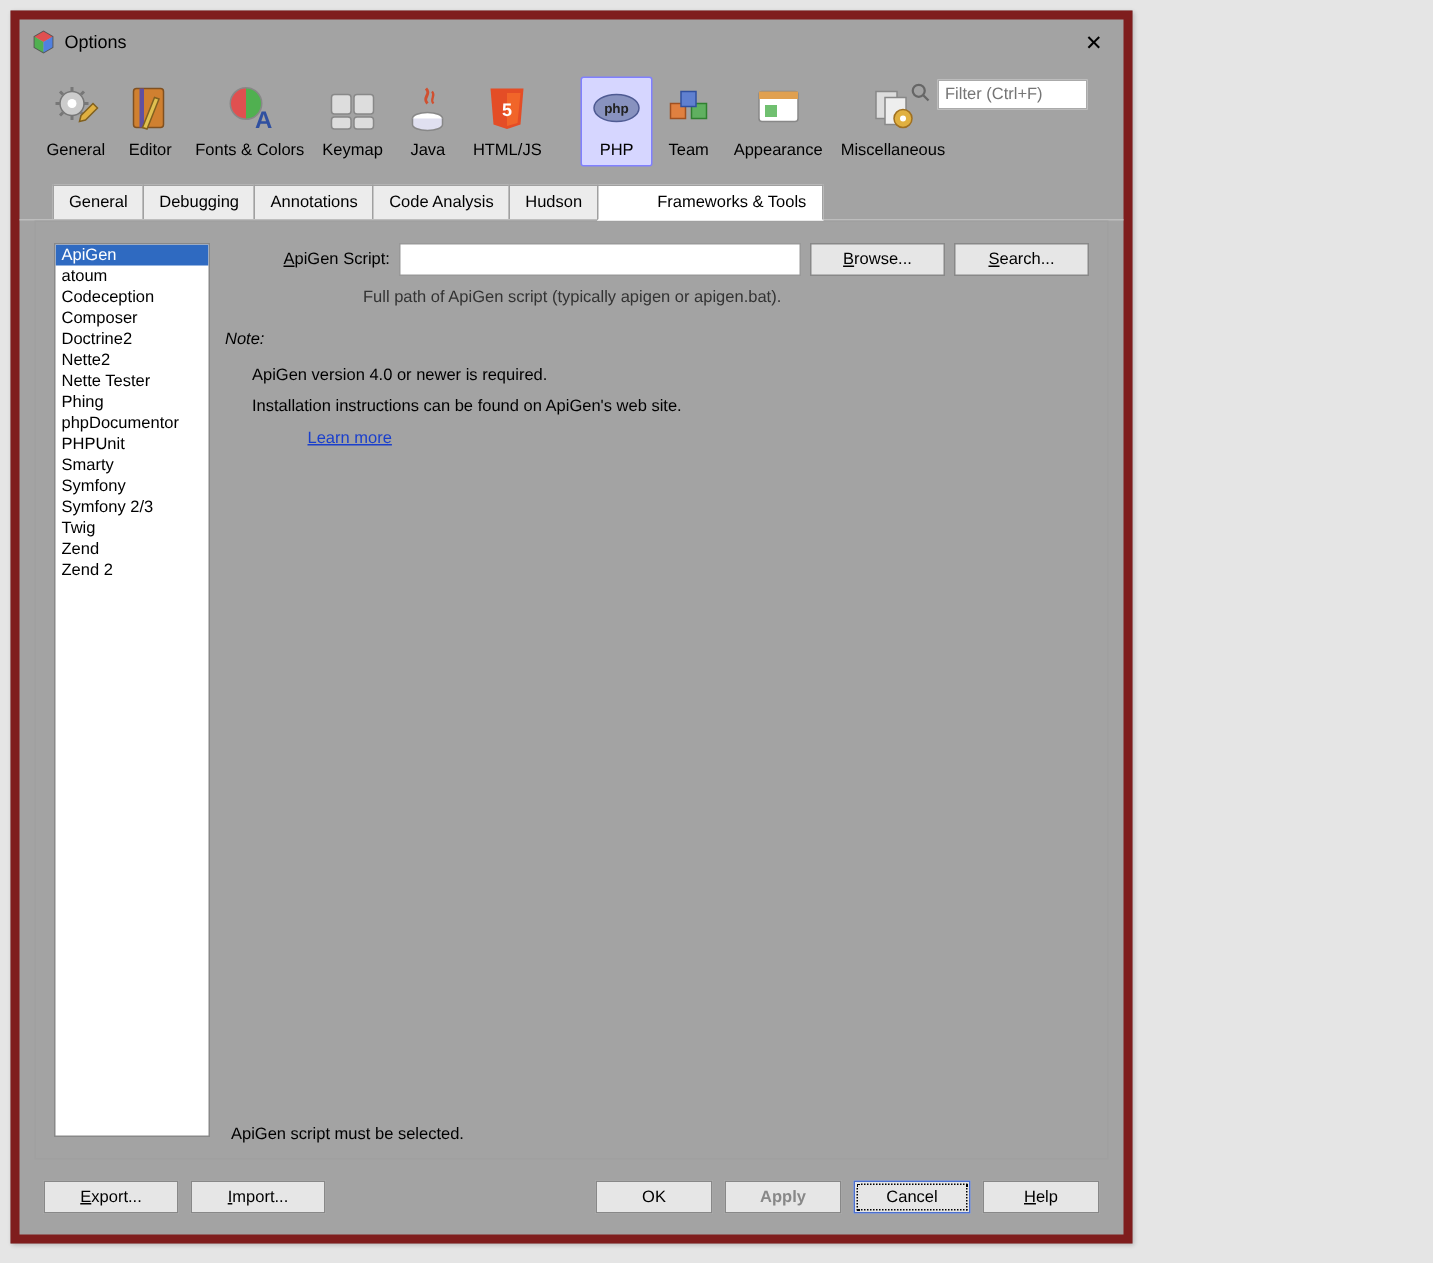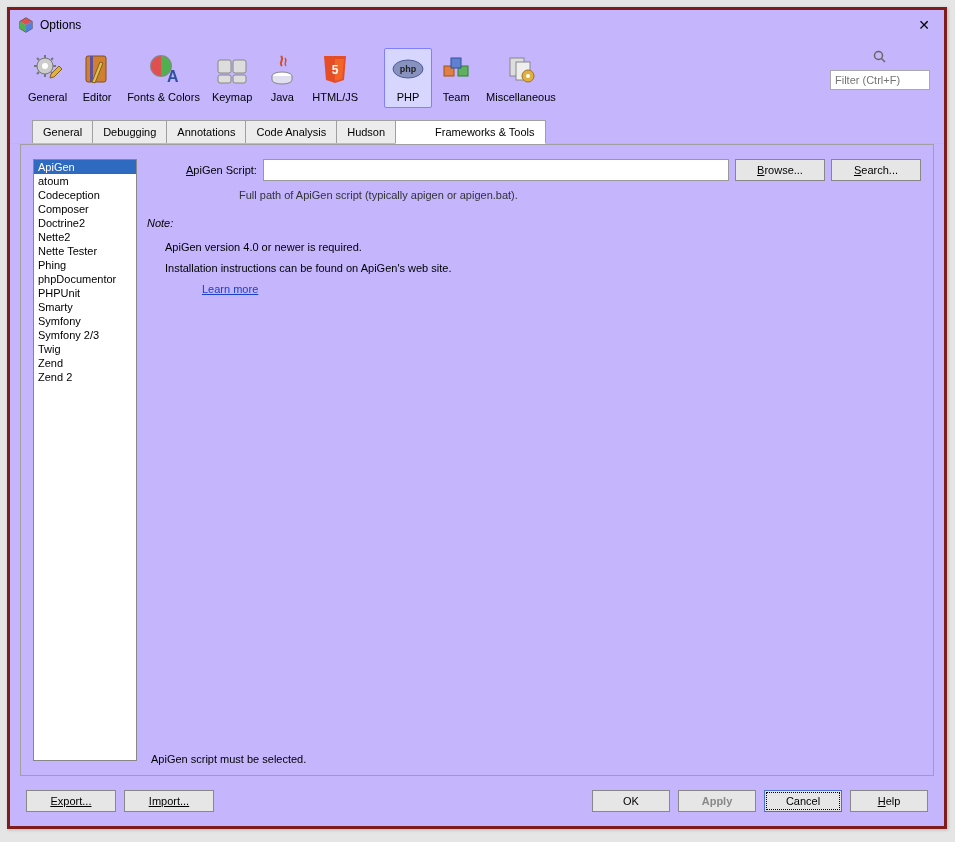--- a/index.html
+++ b/index.html
@@ -1,26 +1,26 @@
 <!DOCTYPE html>
 <html><head>
 <meta charset="utf-8">
 <style>
 * { box-sizing: border-box; margin: 0; padding: 0; }
 body { font-family: Tahoma, Verdana, sans-serif; font-size: 11px; background: #e5e5e5; width: 955px; height: 842px; overflow: hidden; color: #000; }
 
-.dialog { position: absolute; left: 7px; top: 7px; width: 940px; height: 822px; background: #c4b5fd; border: 3px solid #7f1d1d; box-shadow: 1px 1px 3px rgba(0,0,0,0.2); display: flex; flex-direction: column; }
+.dialog { position: absolute; left: 7px; top: 7px; width: 748px; height: 822px; background: #a3a3a3; border: 6px solid #7f1d1d; box-shadow: 1px 1px 3px rgba(0,0,0,0.2); display: flex; flex-direction: column; }
 
 .titlebar { display: flex; align-items: center; padding: 6px 8px; height: 30px; }
 .titlebar-icon { width: 16px; height: 16px; margin-right: 6px; }
 .titlebar-text { font-size: 12px; }
 .close-x { margin-left: auto; font-size: 14px; cursor: pointer; padding: 2px 6px; font-family: Arial; }
 
 .top-section { position: relative; border-bottom: 1px solid #bdbdbd; padding: 8px 12px 0 12px; }
-.filter-wrap { position: absolute; right: 14px; top: 10px; display: flex; align-items: center; gap: 4px; flex-direction: column; }
+.filter-wrap { position: absolute; right: 24px; top: 10px; display: flex; align-items: center; gap: 4px; }
 .filter-input { width: 100px; height: 20px; border: 1px solid #aaa; padding: 0 4px; font-size: 11px; }
 
 .cat-row { display: flex; gap: 0; }
 .cat-item { display: flex; flex-direction: column; align-items: center; padding: 0 5px 4px 5px; cursor: pointer; border: 1px solid transparent; }
 .cat-item.selected { background: #d6d6ff; border: 1px solid #8080ff; border-radius: 2px; margin-left: 20px; }
 .cat-icon { width: 36px; height: 36px; margin: 2px 0 4px 0; display: flex; align-items: center; justify-content: center; }
 .cat-label { font-size: 11px; text-align: center; white-space: nowrap; }
 
 .tab-strip { display: flex; margin: 12px 10px 0 10px; position: relative; }
 .tab { padding: 5px 10px; border: 1px solid #a0a0a0; border-bottom: none; background: #ececec; cursor: pointer; font-size: 11px; margin-right: -1px; position: relative; }
@@ -39,21 +39,21 @@
 .btn { height: 22px; padding: 0 12px; border: 1px solid #888; background: #e6e6e6; font-size: 11px; cursor: pointer; min-width: 90px; }
 .hint { margin: 8px 0 0 92px; color: #333; }
 .note-head { margin-top: 16px; font-style: italic; }
 .note-body { margin: 8px 0 0 18px; line-height: 1.9; }
 .link { color: #1a3fcc; text-decoration: underline; cursor: pointer; padding-left: 37px; }
 .status-msg { position: absolute; bottom: 10px; left: 130px; }
 
 .bottom-bar { display: flex; padding: 14px 16px; gap: 8px; }
 .bottom-bar .spacer { flex: 1; }
 .bbtn { height: 22px; width: 78px; border: 1px solid #888; background: #e6e6e6; font-size: 11px; cursor: pointer; }
-.bbtn.wide { width: 90px; text-decoration: underline; }
+.bbtn.wide { width: 90px; }
 .bbtn.disabled { color: #888; font-weight: bold; }
 .bbtn.focused { outline: 1px dotted #000; outline-offset: -3px; border-color: #4a6fd0; }
 
 .u { text-decoration: underline; }
 </style>
 </head>
 <body>
 
 <div class="dialog">
 
@@ -157,20 +157,30 @@
         </div>
         <div class="cat-item">
           <div class="cat-icon">
             <svg width="34" height="34" viewBox="0 0 34 34">
               <rect x="5" y="14" width="10" height="10" fill="#e08040" stroke="#a05020"></rect>
               <rect x="19" y="14" width="10" height="10" fill="#60b060" stroke="#308030"></rect>
               <rect x="12" y="6" width="10" height="10" fill="#6080d0" stroke="#3050a0"></rect>
             </svg>
           </div>
           <div class="cat-label">Team</div>
+        </div>
+        <div class="cat-item">
+          <div class="cat-icon">
+            <svg width="34" height="34" viewBox="0 0 34 34">
+              <rect x="4" y="6" width="26" height="20" rx="2" fill="#fff" stroke="#888"></rect>
+              <rect x="4" y="6" width="26" height="5" fill="#e0a050"></rect>
+              <rect x="8" y="15" width="8" height="8" fill="#70c070"></rect>
+            </svg>
+          </div>
+          <div class="cat-label">Appearance</div>
         </div>
         <div class="cat-item">
           <div class="cat-icon">
             <svg width="34" height="34" viewBox="0 0 34 34">
               <rect x="6" y="6" width="14" height="18" fill="#ddd" stroke="#888"></rect>
               <rect x="12" y="10" width="14" height="18" fill="#eee" stroke="#888"></rect>
               <circle cx="24" cy="24" r="6" fill="#e0b040" stroke="#a07020"></circle>
               <circle cx="24" cy="24" r="2" fill="#fff"></circle>
             </svg>
           </div>

